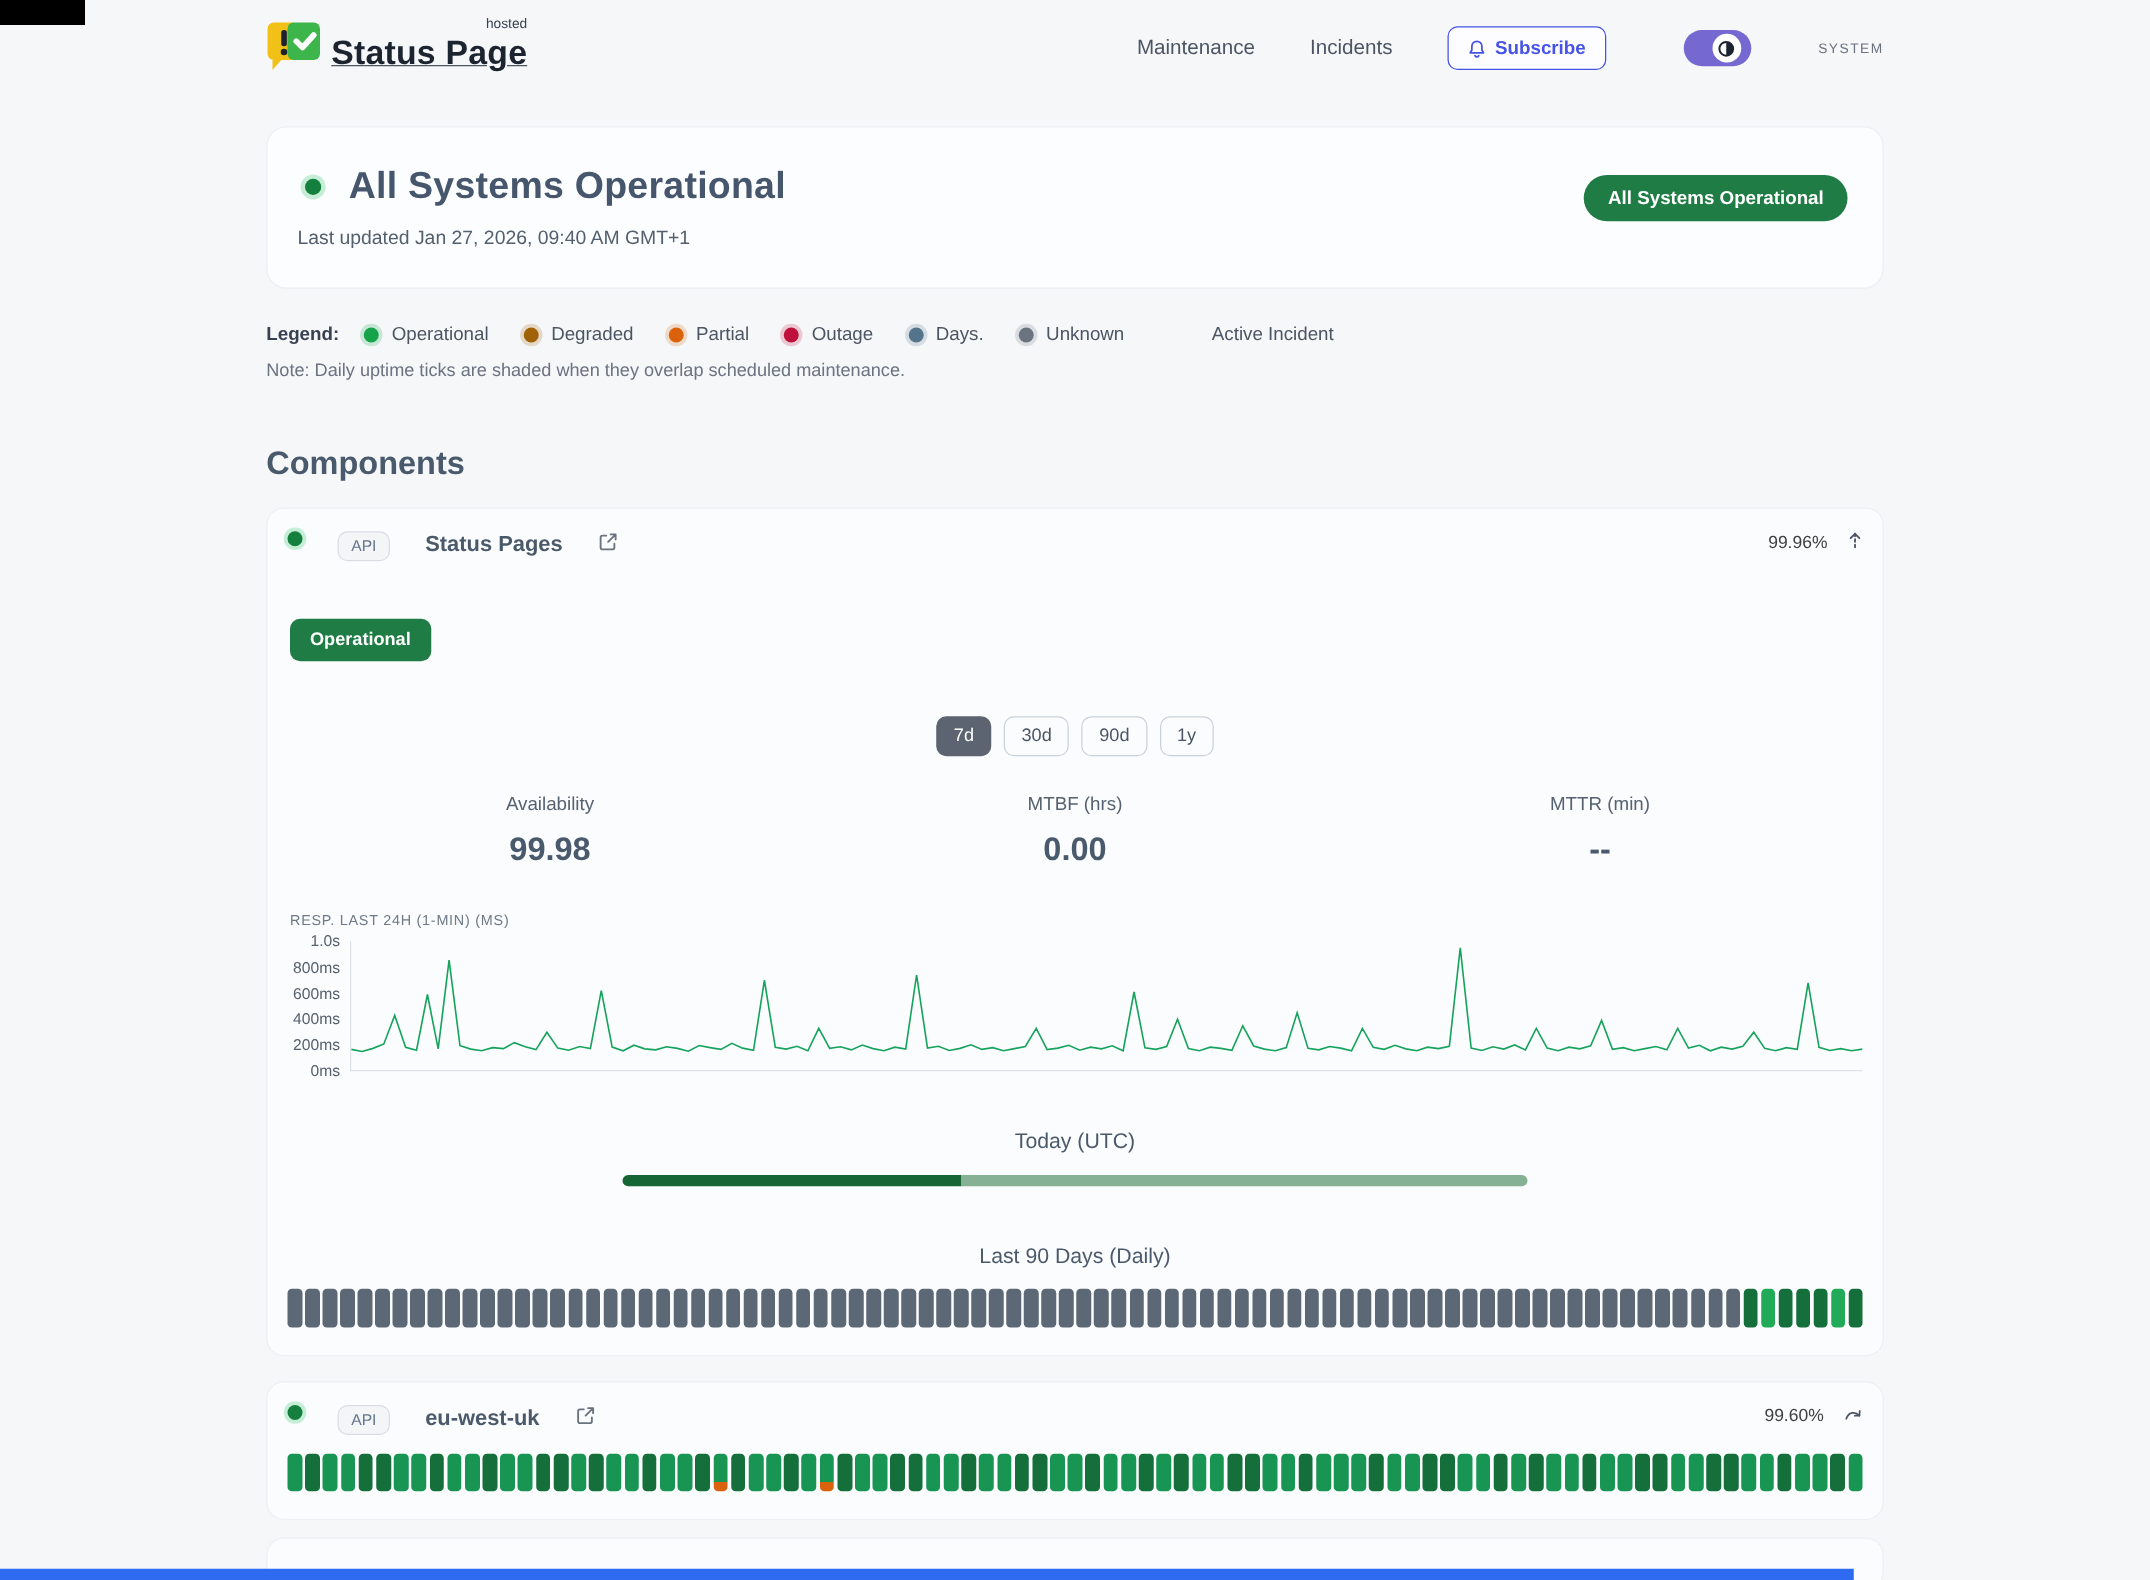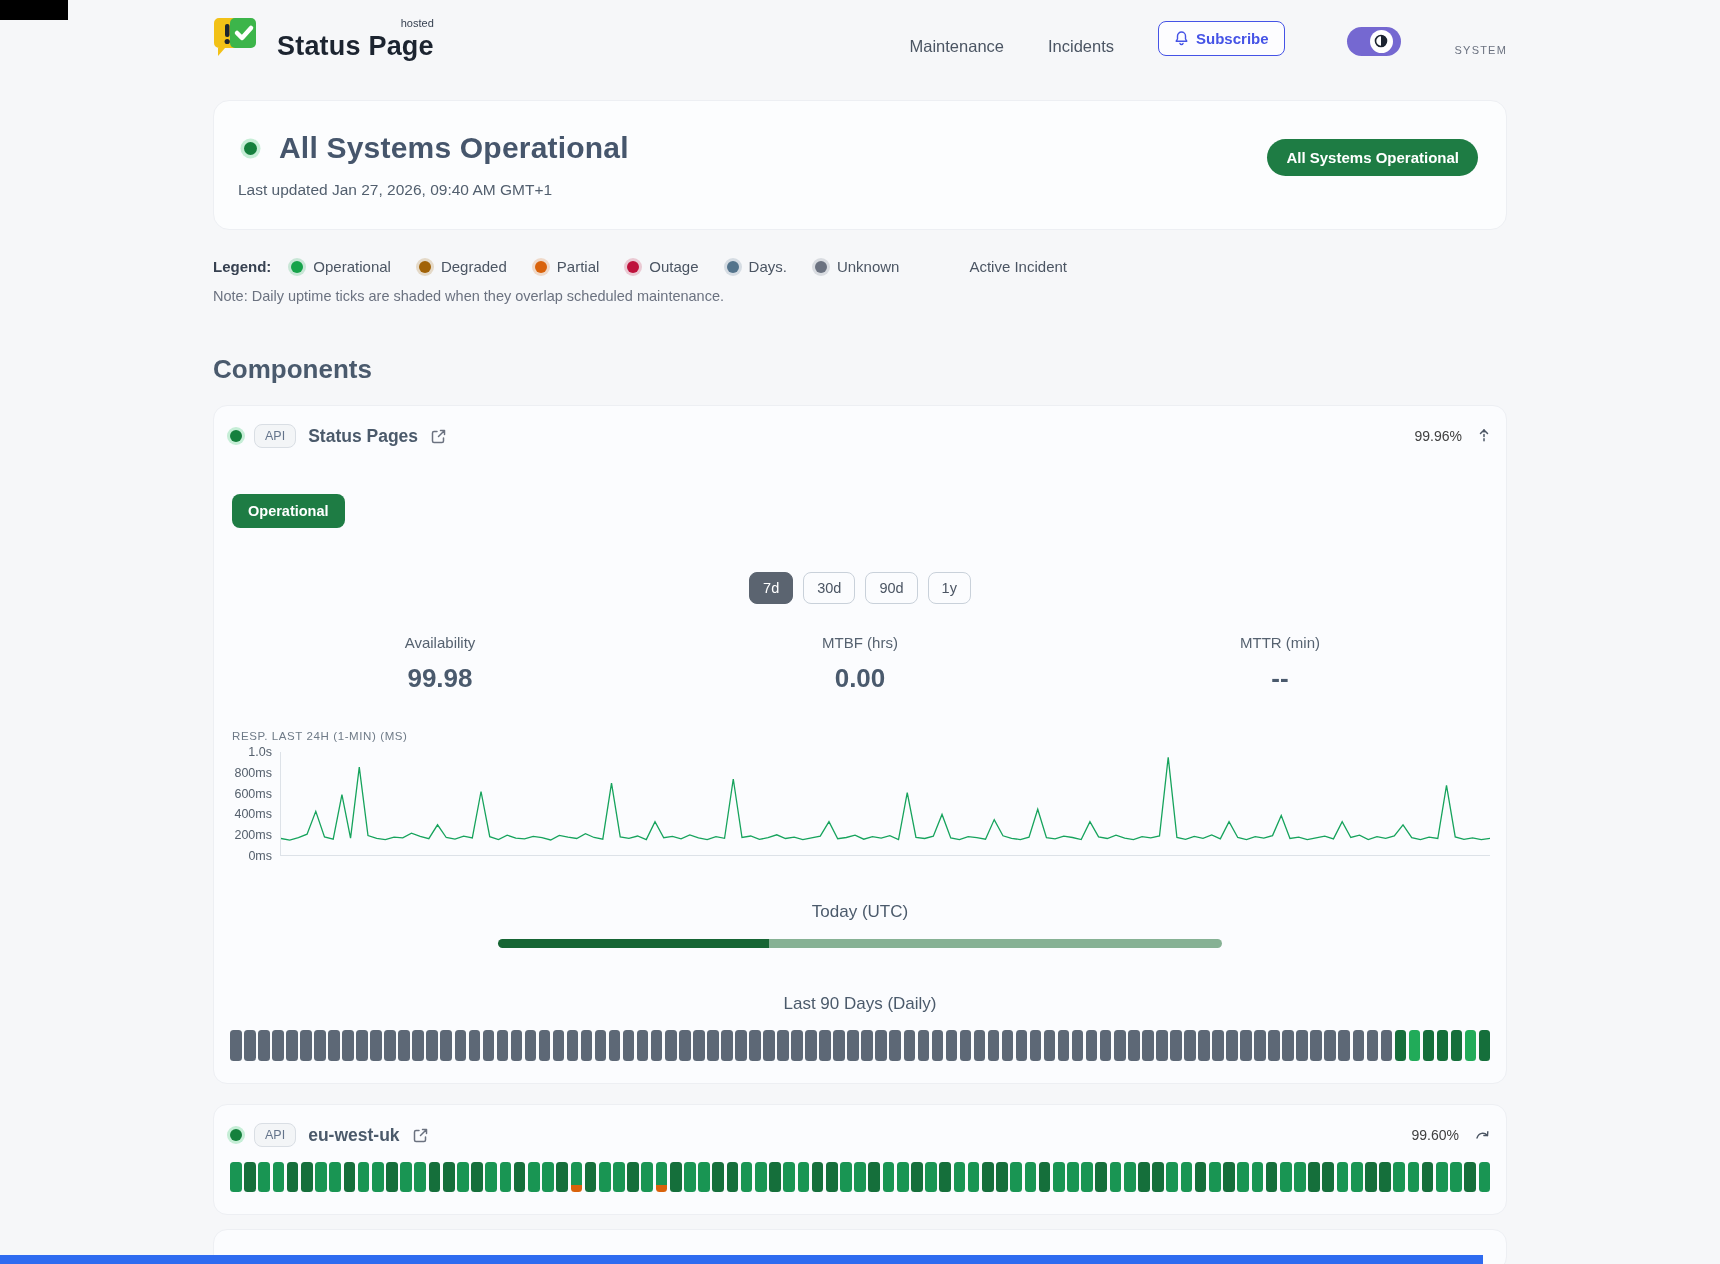--- a/index.html
+++ b/index.html
@@ -11,25 +11,25 @@
     color:#4b5563;
   }
   .corner-box { position:absolute; top:0; left:0; width:68px; height:20px; background:#000; }
   .bottom-bar { position:absolute; left:0; bottom:0; width:1483px; height:9px; background:#2e6bf0; }
 
   .shell { width:1294px; margin:0 auto; }
 
   
   header { padding-top:14px; }
   .header-inner { width:1294px; margin:0 auto; display:flex; align-items:center; }
-  .brand { display:flex; align-items:flex-end; gap:18px; }
+  .brand { display:flex; align-items:center; gap:6px;text-decoration:underline; }
   .brand-text { position:relative; padding-top:8px; }
   .brand-name { font-size:27px; font-weight:700; color:#1c2430; letter-spacing:.2px; }
   .brand-sup { position:absolute; top:-6px; right:0; font-size:11px; color:#374151; }
-  .top-nav { margin-left:auto; display:flex; align-items:flex-end; gap:44px; }
+  .top-nav { margin-left:auto; display:flex; align-items:center; gap:44px; }
   .nav-link { font-size:16.5px; color:#4b5563; cursor:pointer; }
   .subscribe-btn {
     display:flex; align-items:center; gap:7px;
     border:1.5px solid #4553e6; border-radius:8px; background:#fdfdff;
     color:#4553e6; font-weight:700; font-size:15px; padding:8px 15px; cursor:pointer;
   }
   .theme-toggle {
     margin-left:18px; width:54px; height:29px; border-radius:15px;
     background:#7568d1; position:relative; cursor:pointer; flex:none;
   }
@@ -62,21 +62,21 @@
   .legend-dot { width:12px; height:12px; border-radius:50%; flex:none; }
   .legend-active { margin-left:42px; }
   .legend-note { margin-top:13px; font-size:14.5px; color:#6b7280; }
 
   
   .components-title { margin-top:50px; font-size:26px; font-weight:600; color:#4a5a6d; }
   .card {
     background:#fbfcfe; border:1px solid #edeff3; border-radius:14px;
     padding:18px 16px 22px 16px; margin-top:20px;
   }
-  .comp-head { display:flex; align-items:center; gap:12px; }
+  .comp-head { display:flex; align-items:flex-start; gap:28px; }
   .comp-dot { width:12px; height:12px; border-radius:50%; background:#15803d;
     box-shadow:0 0 0 3px rgba(34,197,94,.25); flex:none; }
   .comp-tag { font-size:12.5px; color:#64748b; background:#f3f5f7; border:1px solid #d9dee4;
     border-radius:8px; padding:4px 10px; }
   .comp-name { font-size:17.5px; font-weight:700; color:#4b5a6b; }
   .ext-icon { color:#6b7280; display:flex; cursor:pointer; }
   .comp-right { margin-left:auto; display:flex; align-items:center; gap:16px; }
   .comp-uptime { font-size:14px; color:#404040; }
   .toggle-icon { color:#4b5563; display:flex; cursor:pointer; }
 

